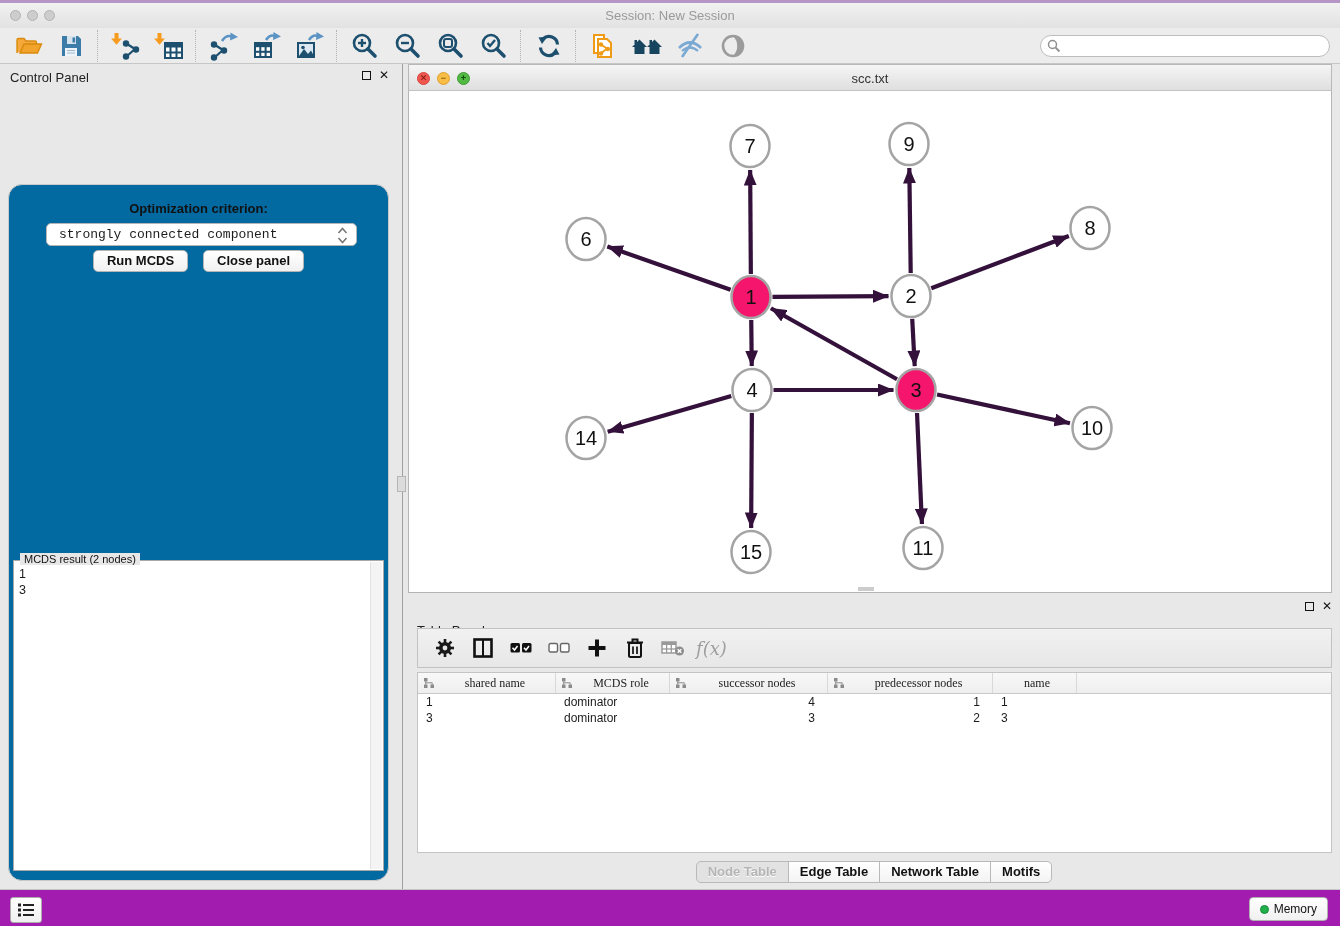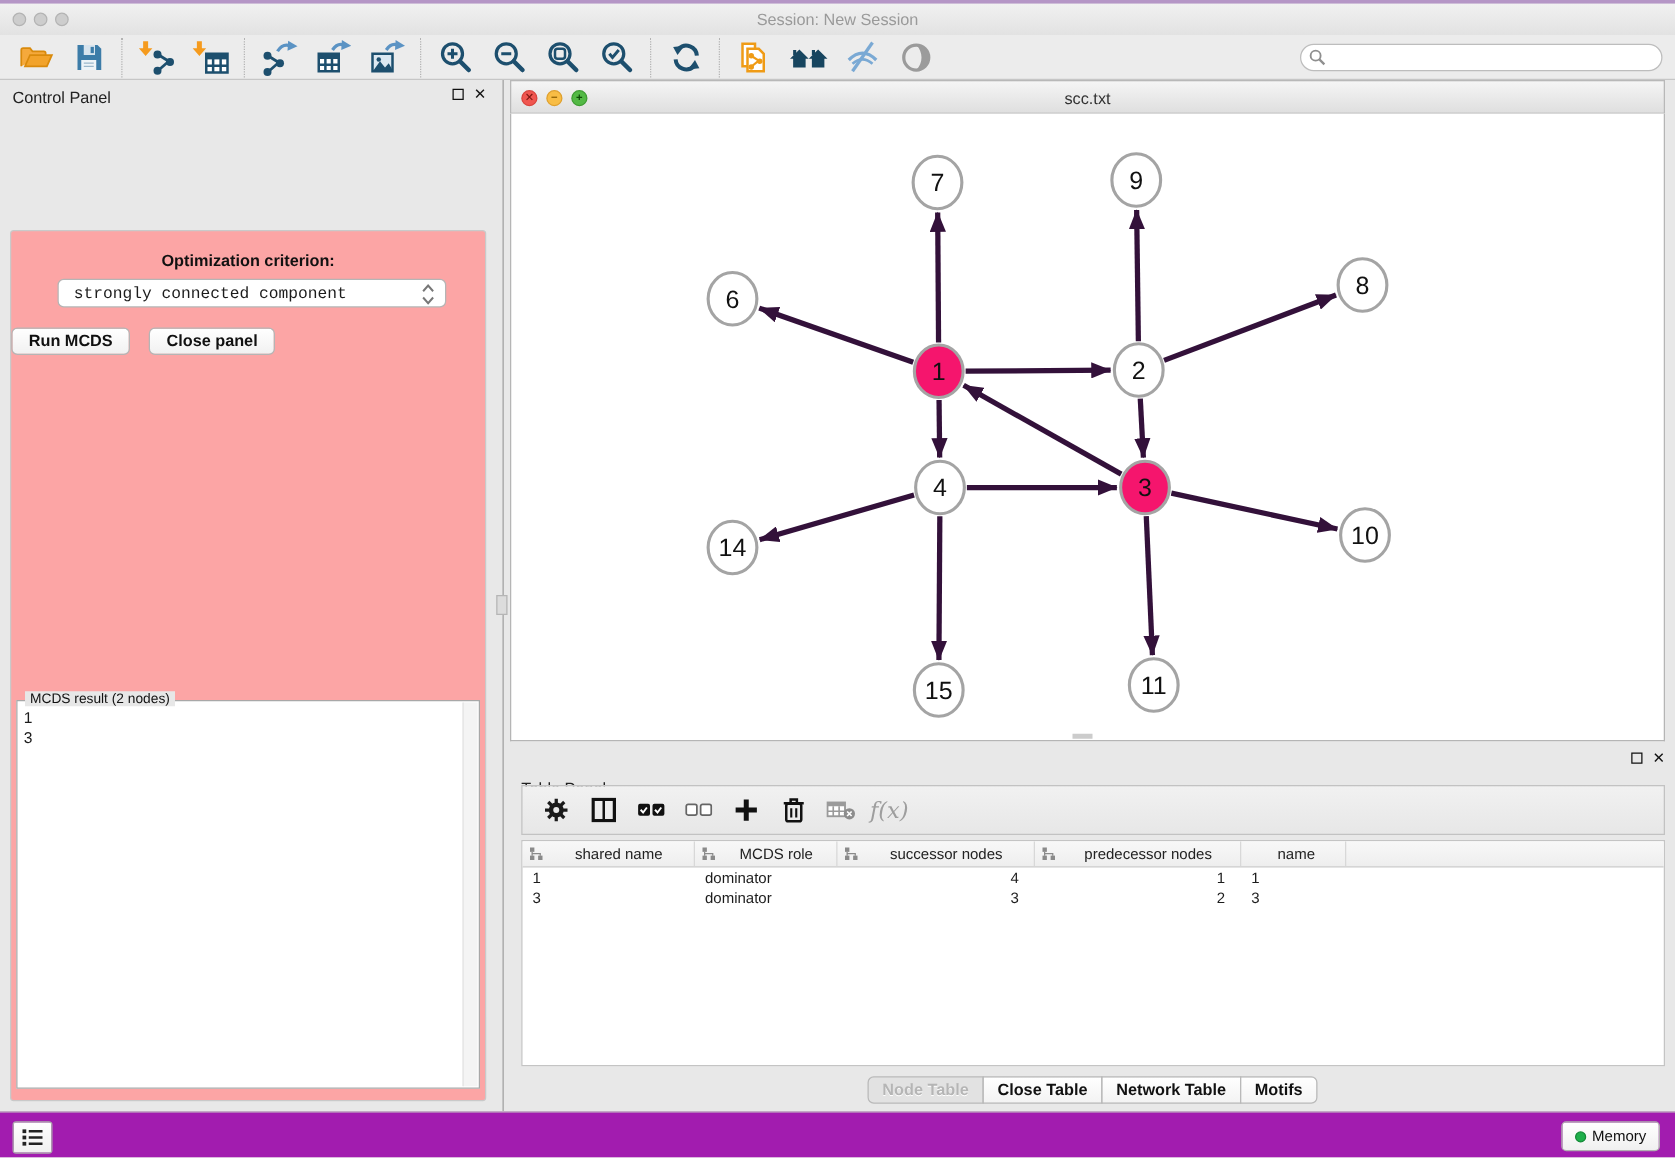--- a/index.html
+++ b/index.html
@@ -27,27 +27,27 @@
   .panel-title{position:absolute;left:10px;top:6px;font-size:13px;color:#222;}
   .win-icons{position:absolute;right:8px;top:6px;display:flex;gap:8px;align-items:center;}
   .float-ico{width:9px;height:9px;border:1.5px solid #111;box-sizing:border-box;display:inline-block;}
   .close-ico{font-size:12px;font-weight:bold;color:#111;line-height:11px;}
   .cp-tabs{position:absolute;left:0;right:0;top:96px;display:flex;justify-content:center;}
   .cp-tab,.bt-tab{border:1px solid #b9b9b9;margin-left:-1px;padding:2px 13px 3px;font-size:12.5px;font-weight:bold;
         background:linear-gradient(#ffffff,#f3f3f3);color:#111;white-space:nowrap;}
   .cp-tab:first-child,.bt-tab:first-child{border-radius:5px 0 0 5px;margin-left:0;}
   .cp-tab:last-child,.bt-tab:last-child{border-radius:0 5px 5px 0;}
   .cp-tab.active,.bt-tab.active{background:#e2e2e2;color:#b5b5b5;text-shadow:0 1px 0 #fff;}
-  .cp-content{position:absolute;left:8px;right:8px;top:120px;bottom:8px;background:#fca5a5;
-        border:1px solid #c9c9c9;border-radius:3px;}
+  .cp-content{position:absolute;left:8px;right:8px;top:120px;bottom:8px;background:#0369a1;
+        border:1px solid #c9c9c9;border-radius:14px;}
   .opt-label{position:absolute;left:0;right:0;top:16px;text-align:center;font-size:13px;font-weight:bold;color:#111;}
   .dropdown{position:absolute;left:37px;top:38px;width:311px;height:23px;background:#fff;border:1px solid #b5b5b5;
         border-radius:5px;display:flex;align-items:center;font-size:13px;padding-left:12px;box-sizing:border-box;font-family:Liberation Mono, monospace;}
   .dd-stepper{position:absolute;right:8px;top:3px;}
-  .cp-buttons{position:absolute;left:0;right:0;top:77px;display:flex;gap:15px;}
+  .cp-buttons{position:absolute;left:0;right:0;top:65px;display:flex;justify-content:center;gap:15px;}
   .btn{background:linear-gradient(#ffffff,#f1f1f1);border:1px solid #b5b5b5;border-radius:5px;
        font-size:13px;font-weight:bold;padding:2px 13px 3px;color:#111;}
   .result{position:absolute;left:4px;width:369px;top:375px;bottom:9px;background:#fff;border:1px solid #a8a8a8;}
   .result-legend{position:absolute;top:-8px;left:6px;background:#e7e7e7;padding:0 4px;font-size:11px;color:#111;}
   .result-text{position:absolute;left:5px;top:5px;font-size:12.5px;line-height:16px;white-space:pre-line;}
   .result-scroll{position:absolute;right:1px;top:1px;bottom:1px;width:11px;background:#f4f4f4;border-left:1px solid #e2e2e2;}
   .splitter{position:absolute;left:397px;top:64px;width:11px;bottom:37px;background:#e8e8e8;}
   .splitter .vline{position:absolute;left:5px;top:0;bottom:0;width:1px;background:#9f9f9f;}
   .splitter .grip{position:absolute;left:0px;top:412px;width:7px;height:14px;background:#dcdcdc;border:1px solid #b5b5b5;}
   
@@ -67,21 +67,21 @@
   
   .table-panel{position:absolute;left:408px;top:595px;width:932px;bottom:37px;padding-right:8px;box-sizing:border-box;}
   .tp-header{position:relative;height:26px;}
   .tp-toolbar{position:absolute;left:9px;right:8px;top:33px;height:40px;background:linear-gradient(#f1f1f1,#e7e7e7);
         border:1px solid #c2c2c2;box-sizing:border-box;display:flex;align-items:center;padding-left:8px;}
   .tp-btn{width:38px;height:36px;display:flex;align-items:center;justify-content:center;flex:0 0 auto;}
   .fx-label{font-family:"DejaVu Serif",serif;font-style:italic;color:#9e9e9e;font-size:18px;margin-left:4px;}
   .data-table{position:absolute;left:9px;right:8px;top:77px;bottom:36px;background:#fff;border:1px solid #c4c4c4;box-sizing:border-box;overflow:hidden;}
   .thead{display:flex;height:20px;background:linear-gradient(#f8f8f8,#eeeeee);border-bottom:1px solid #c9c9c9;}
   .th{display:flex;align-items:center;font-size:12px;color:#222;border-right:1px solid #d8d8d8;box-sizing:border-box;padding-left:5px;}
-  .th .lbl{margin:16px auto;padding:0 4px;}
+  .th .lbl{margin:16px auto;padding:0 4px;font-family:Liberation Serif, serif;}
   .trow{display:flex;height:16px;line-height:16px;font-size:12px;}
   .td{box-sizing:border-box;white-space:nowrap;overflow:hidden;}
   .bottom-tabs{position:absolute;left:0;right:0;bottom:6px;display:flex;justify-content:center;}
   .bt-tab{font-size:13px;padding:2px 11px 3px;}
   
   .statusbar{position:absolute;left:0;bottom:0;width:100%;height:37px;background:#a21caf;border-top:1px solid #c6c6c6;box-sizing:border-box;}
   .list-btn{position:absolute;left:10px;top:7px;width:30px;height:24px;background:linear-gradient(#fff,#f0f0f0);
         border:1px solid #adadad;border-radius:3px;display:flex;align-items:center;justify-content:center;}
   .memory-btn{position:absolute;right:12px;top:7px;height:22px;background:linear-gradient(#fff,#f0f0f0);
         border:1px solid #b0b0b0;border-radius:4px;display:flex;align-items:center;gap:5px;padding:0 10px;font-size:12px;color:#111;}
@@ -516,21 +516,21 @@
             <div class="td" style="width: 138px; text-align: left; padding: 0px 0px 0px 8px;">3</div>
             <div class="td" style="width: 114px; text-align: left; padding: 0px 0px 0px 8px;">dominator</div>
             <div class="td" style="width: 158px; text-align: right; padding: 0px 13px 0px 0px;">3</div>
             <div class="td" style="width: 165px; text-align: right; padding: 0px 13px 0px 0px;">2</div>
             <div class="td" style="width: 84px; text-align: left; padding: 0px 0px 0px 8px;">3</div>
           </div>
         </div>
     </div>
     <div class="bottom-tabs" id="bottom-tabs">
         <div class="bt-tab active">Node Table</div>
-        <div class="bt-tab">Close Table</div>
+        <div class="bt-tab">Edge Table</div>
         <div class="bt-tab">Network Table</div>
         <div class="bt-tab">Motifs</div>
       </div>
   </div>
 
   <div class="statusbar">
     <div class="list-btn">
       <svg width="18" height="16" viewBox="0 0 18 16">
           <g fill="#222">
             <rect x="1" y="1.5" width="3" height="3"></rect>

